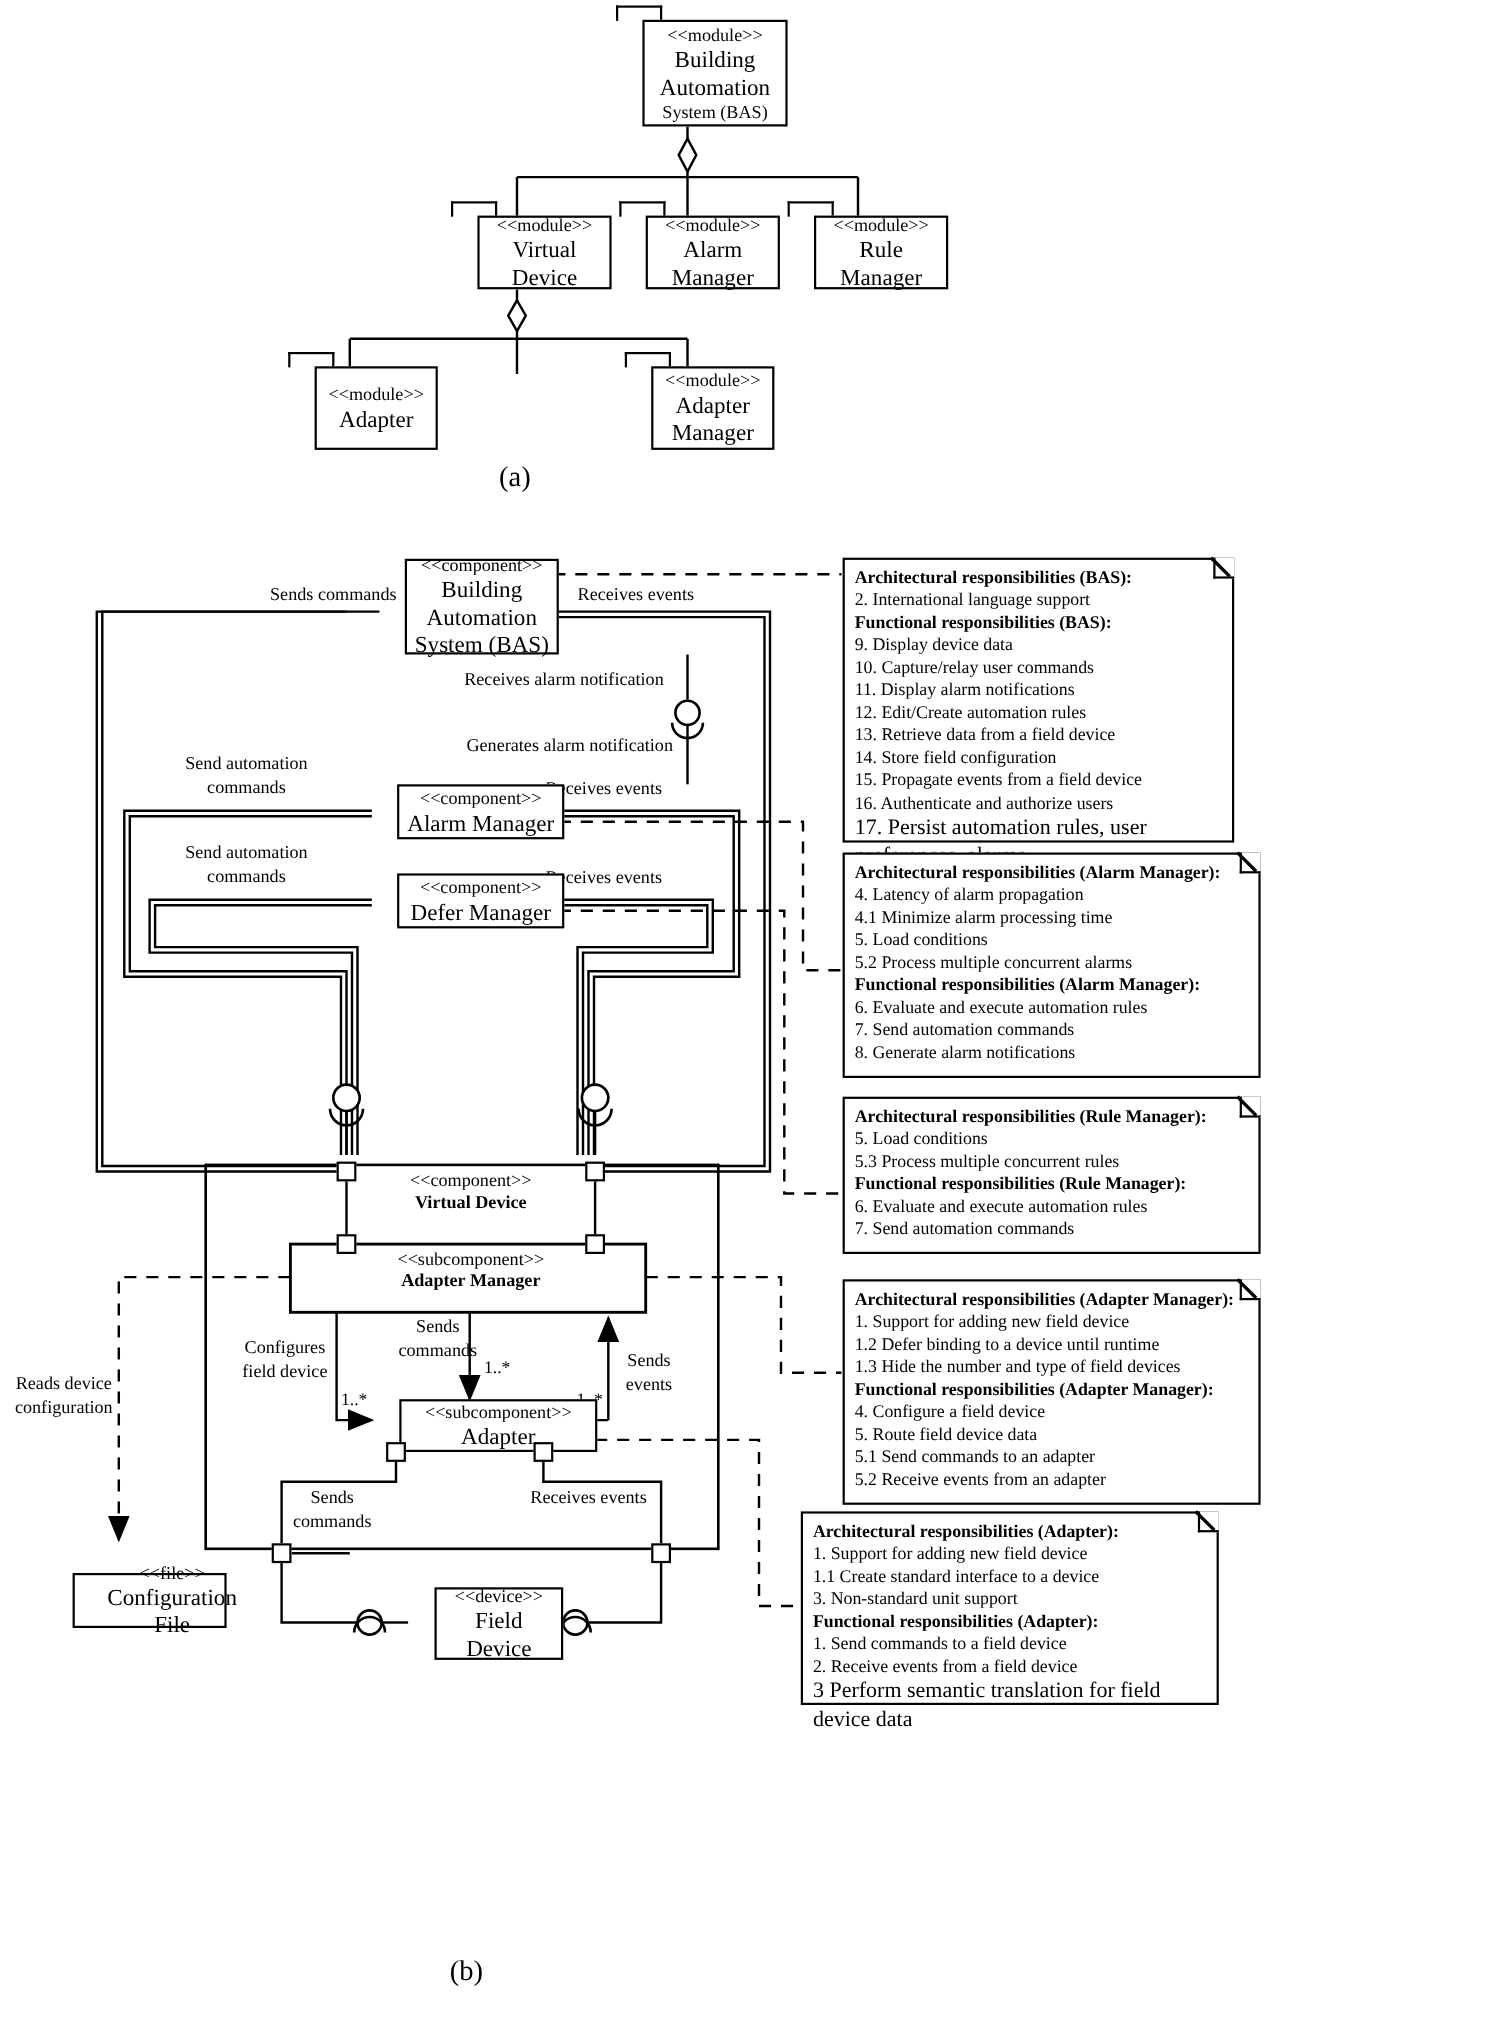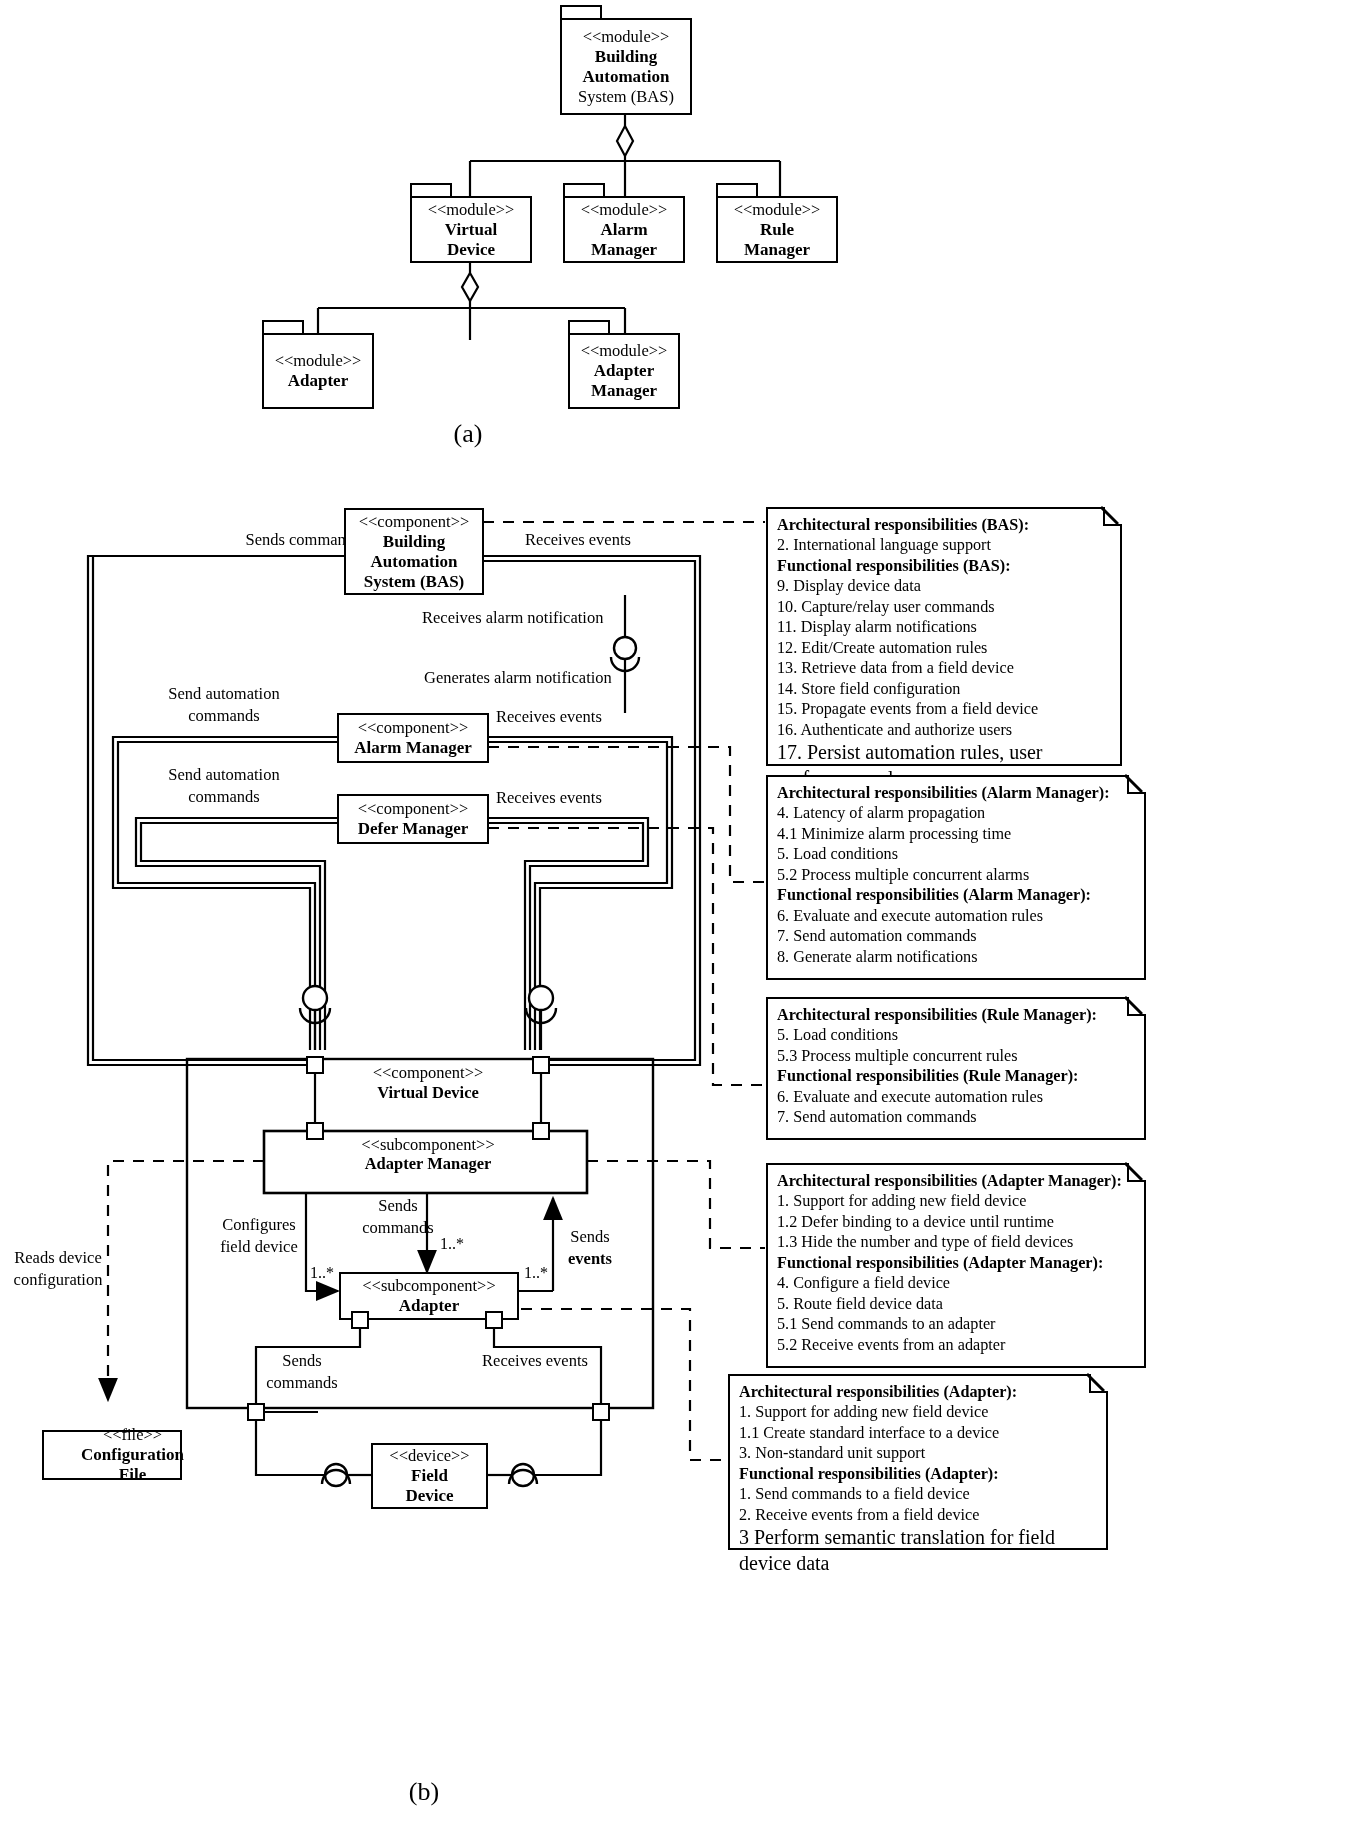--- a/index.html
+++ b/index.html
@@ -42,31 +42,32 @@
     position: absolute;
     box-sizing: border-box;
     background: #ffffff;
     border: 2.6px solid #000;
     display: flex;
     flex-direction: column;
     align-items: center;
     justify-content: center;
     text-align: center;
     z-index: 6;
+    margin-left: 24px;
   }
   .tab {
     position: absolute;
     box-sizing: border-box;
     background: #ffffff;
     border: 2.6px solid #000;
     border-bottom: none;
     z-index: 5;
   }
   .stereo { font-size: 16.5px; }
-  .nm { font-size: 17px; font-weight: bold; }
+  .nm { font-size: 21px; font-weight: normal; }
 
   
   .note {
     position: absolute;
     box-sizing: border-box;
     background: #ffffff;
     border: 2.6px solid #000;
     padding: 6px 7px 5px 9px;
     z-index: 7;
   }
@@ -304,21 +305,21 @@
   <div class="t lbl ctr" style="left:224px;top:788px;">commands</div>
   <div class="t lbl" style="left:496px;top:789px;">Receives events</div>
 
   <div class="t lbl ctr" style="left:259px;top:1216px;">Configures</div>
   <div class="t lbl ctr" style="left:259px;top:1238px;">field device</div>
 
   <div class="t lbl ctr" style="left:398px;top:1197px;">Sends</div>
   <div class="t lbl ctr" style="left:398px;top:1219px;">commands</div>
 
   <div class="t lbl ctr" style="left:590px;top:1228px;">Sends</div>
-  <div class="t lbl ctr" style="left:590px;top:1250px;font-weight:bold;">events</div>
+  <div class="t lbl ctr" style="left:590px;top:1250px;">events</div>
 
   <div class="t mult" style="left:440px;top:1235px;">1..*</div>
   <div class="t mult" style="left:310px;top:1264px;">1..*</div>
   <div class="t mult" style="left:524px;top:1264px;">1..*</div>
 
   <div class="t lbl ctr" style="left:302px;top:1352px;">Sends</div>
   <div class="t lbl ctr" style="left:302px;top:1374px;">commands</div>
   <div class="t lbl ctr" style="left:535px;top:1352px;">Receives events</div>
 
   <div class="t lbl ctr" style="left:58px;top:1249px;">Reads device</div>

